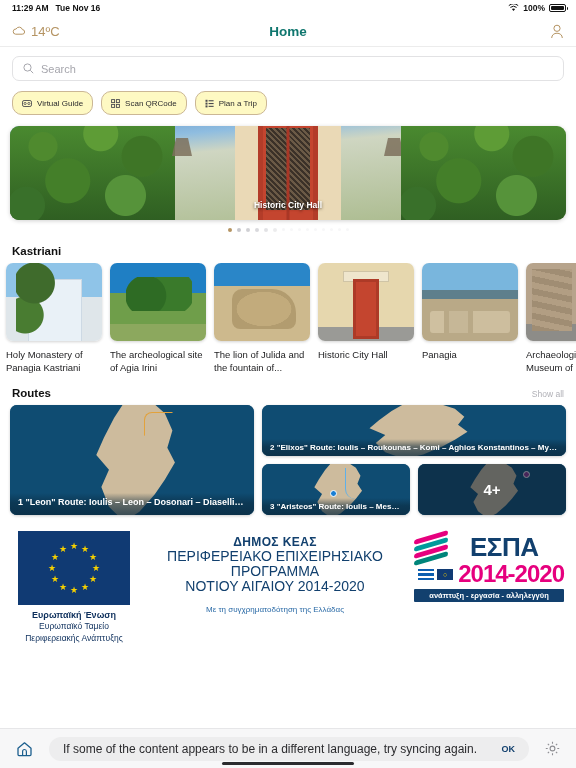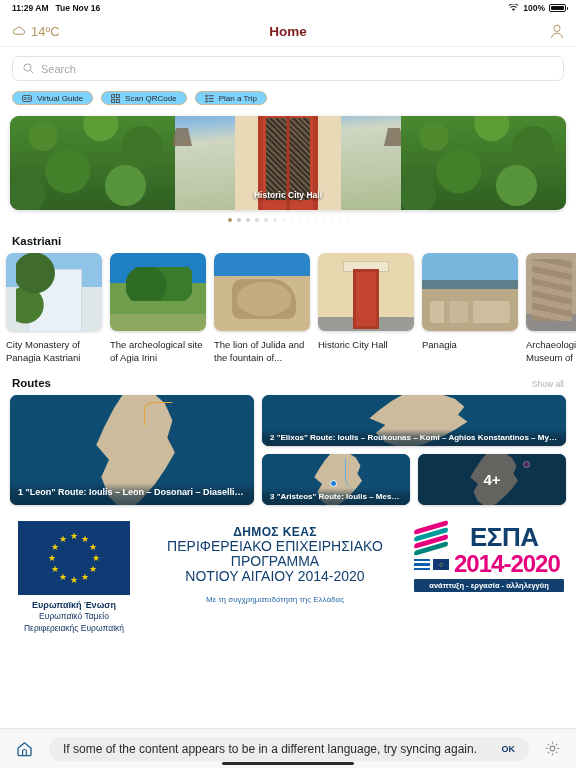--- a/index.html
+++ b/index.html
@@ -32,43 +32,43 @@
   .batt i { display:block; height:100%; background:#111; border-radius:1px; }
 
   
   .header {
     height:31px; display:flex; align-items:center;
     padding:0 12px; position:relative; border-bottom:1px solid #ececec;
   }
   .weather { display:flex; align-items:center; gap:5px; color:#b59463; font-size:13px; }
   .header-title {
     position:absolute; left:0; right:0; text-align:center;
-    font-size:13.5px; font-weight:bold; color:#7f1d1d; pointer-events:none;
+    font-size:13.5px; font-weight:bold; color:#0f766e; pointer-events:none;
   }
   .profile-btn { margin-left:auto; color:#b59463; display:flex; }
 
   
   .search-wrap { padding:9px 12px 0; }
   .search-box {
     height:25px; border:1px solid #e2e2e4; border-radius:7px;
     display:flex; align-items:center; gap:7px; padding:0 10px;
     background:#fff;
   }
   .search-box input {
     border:none; outline:none; font-size:11px; color:#3c3c43;
     font-family:"Liberation Sans", sans-serif; flex:1; background:transparent;
   }
   .search-box input::placeholder { color:#a6a6ad; }
 
   
   .chips { display:flex; gap:8px; padding:10px 12px 0; }
   .chip {
-    height:14px; border:1px solid #cbb795; border-radius:10px;
+    height:24px; border:1px solid #cbb795; border-radius:10px;
     display:flex; align-items:center; gap:5px; padding:0 9px;
-    font-size:8px; color:#2b2b2e; background:#7dd3fc; white-space:nowrap;
+    font-size:8px; color:#2b2b2e; background:#fef9c3; white-space:nowrap;
   }
   .chip .ic { color:#4a4a4f; display:flex; }
 
   
   .hero-wrap { padding:11px 10px 0; }
   .hero {
     height:94px; border-radius:9px; overflow:hidden; position:relative;
     box-shadow:0 1px 4px rgba(0,0,0,.18);
     background:linear-gradient(175deg,#6f9fd0 0%,#8fbde0 16%,#cfd6c2 30%,#a8b98a 100%);
   }
@@ -270,21 +270,21 @@
   .mid-t2 { font-size:14px; color:#12406e; line-height:15px; }
   .mid-t3 { font-size:8px; color:#2a6aa6; line-height:11px; margin-top:10px; }
   .espa-block { flex:0 0 150px; padding-top:2px; }
   .espa-top { display:flex; align-items:center; gap:22px; }
   .espa-swoosh { width:34px; height:28px; position:relative; }
   .espa-swoosh i {
     position:absolute; left:0; width:34px; height:5px; border-radius:3px;
     transform:skewY(-16deg);
   }
   .espa-word { font-size:26px; font-weight:bold; color:#12406e; letter-spacing:-0.5px; line-height:26px; }
-  .espa-mid { display:flex; align-items:center; gap:5px; margin-top:1px; }
+  .espa-mid { display:flex; align-items:center; gap:5px; margin-top:1px;justify-content:flex-end; }
   .espa-flags { display:flex; gap:3px; }
   .flag-gr { width:16px; height:11px; background:repeating-linear-gradient(180deg,#0d5eaf 0 2.2px,#fff 2.2px 4.4px); }
   .flag-eu { width:16px; height:11px; background:#103a73; position:relative; }
   .flag-eu::after {
     content:"○"; position:absolute; left:50%; top:50%; transform:translate(-50%,-50%);
     color:#f5d000; font-size:7px;
   }
   .espa-years { font-size:24px; font-weight:bold; color:#e6007e; letter-spacing:-1px; line-height:24px; }
   .espa-bar {
     margin-top:3px; background:#12406e; color:#fff; text-align:center;
@@ -429,21 +429,21 @@
       <i style="background: rgba(190, 190, 196, 0.12); width: 3px; height: 3px;"></i>
     </div>
 </div>
 
 <div class="sec-head">
   <span class="sec-title">Kastriani</span>
 </div>
 <div class="hl-row">
   <div class="hl-card">
     <div class="hl-img img-monastery"></div>
-    <div class="hl-cap">City Monastery of Panagia Kastriani</div>
+    <div class="hl-cap">Holy Monastery of Panagia Kastriani</div>
   </div>
   <div class="hl-card">
     <div class="hl-img img-agia"></div>
     <div class="hl-cap">The archeological site of Agia Irini</div>
   </div>
   <div class="hl-card">
     <div class="hl-img img-lion"></div>
     <div class="hl-cap">The lion of Julida and the fountain of...</div>
   </div>
   <div class="hl-card">
@@ -510,21 +510,21 @@
         <span class="eu-star" style="left: 67px; top: 56.0526px;">★</span>
         <span class="eu-star" style="left: 56px; top: 59px;">★</span>
         <span class="eu-star" style="left: 45px; top: 56.0526px;">★</span>
         <span class="eu-star" style="left: 36.9474px; top: 48px;">★</span>
         <span class="eu-star" style="left: 34px; top: 37px;">★</span>
         <span class="eu-star" style="left: 36.9474px; top: 26px;">★</span>
         <span class="eu-star" style="left: 45px; top: 17.9474px;">★</span>
       </div>
     <div class="eu-t1">Ευρωπαϊκή Ένωση</div>
     <div class="eu-t2">Ευρωπαϊκό Ταμείο</div>
-    <div class="eu-t2">Περιφερειακής Ευρωπαϊκή</div>
+    <div class="eu-t2">Περιφερειακής Ανάπτυξης</div>
   </div>
   <div class="mid-block">
     <div class="mid-t1">ΔΗΜΟΣ ΚΕΑΣ</div>
     <div class="mid-t2">ΠΕΡΙΦΕΡΕΙΑΚΟ ΕΠΙΧΕΙΡΗΣΙΑΚΟ ΠΡΟΓΡΑΜΜΑ</div>
     <div class="mid-t2">ΝΟΤΙΟΥ ΑΙΓΑΙΟΥ 2014-2020</div>
     <div class="mid-t3">Με τη συγχρηματοδότηση της Ελλάδας</div>
   </div>
   <div class="espa-block">
     <div class="espa-top">
       <span class="espa-swoosh">

